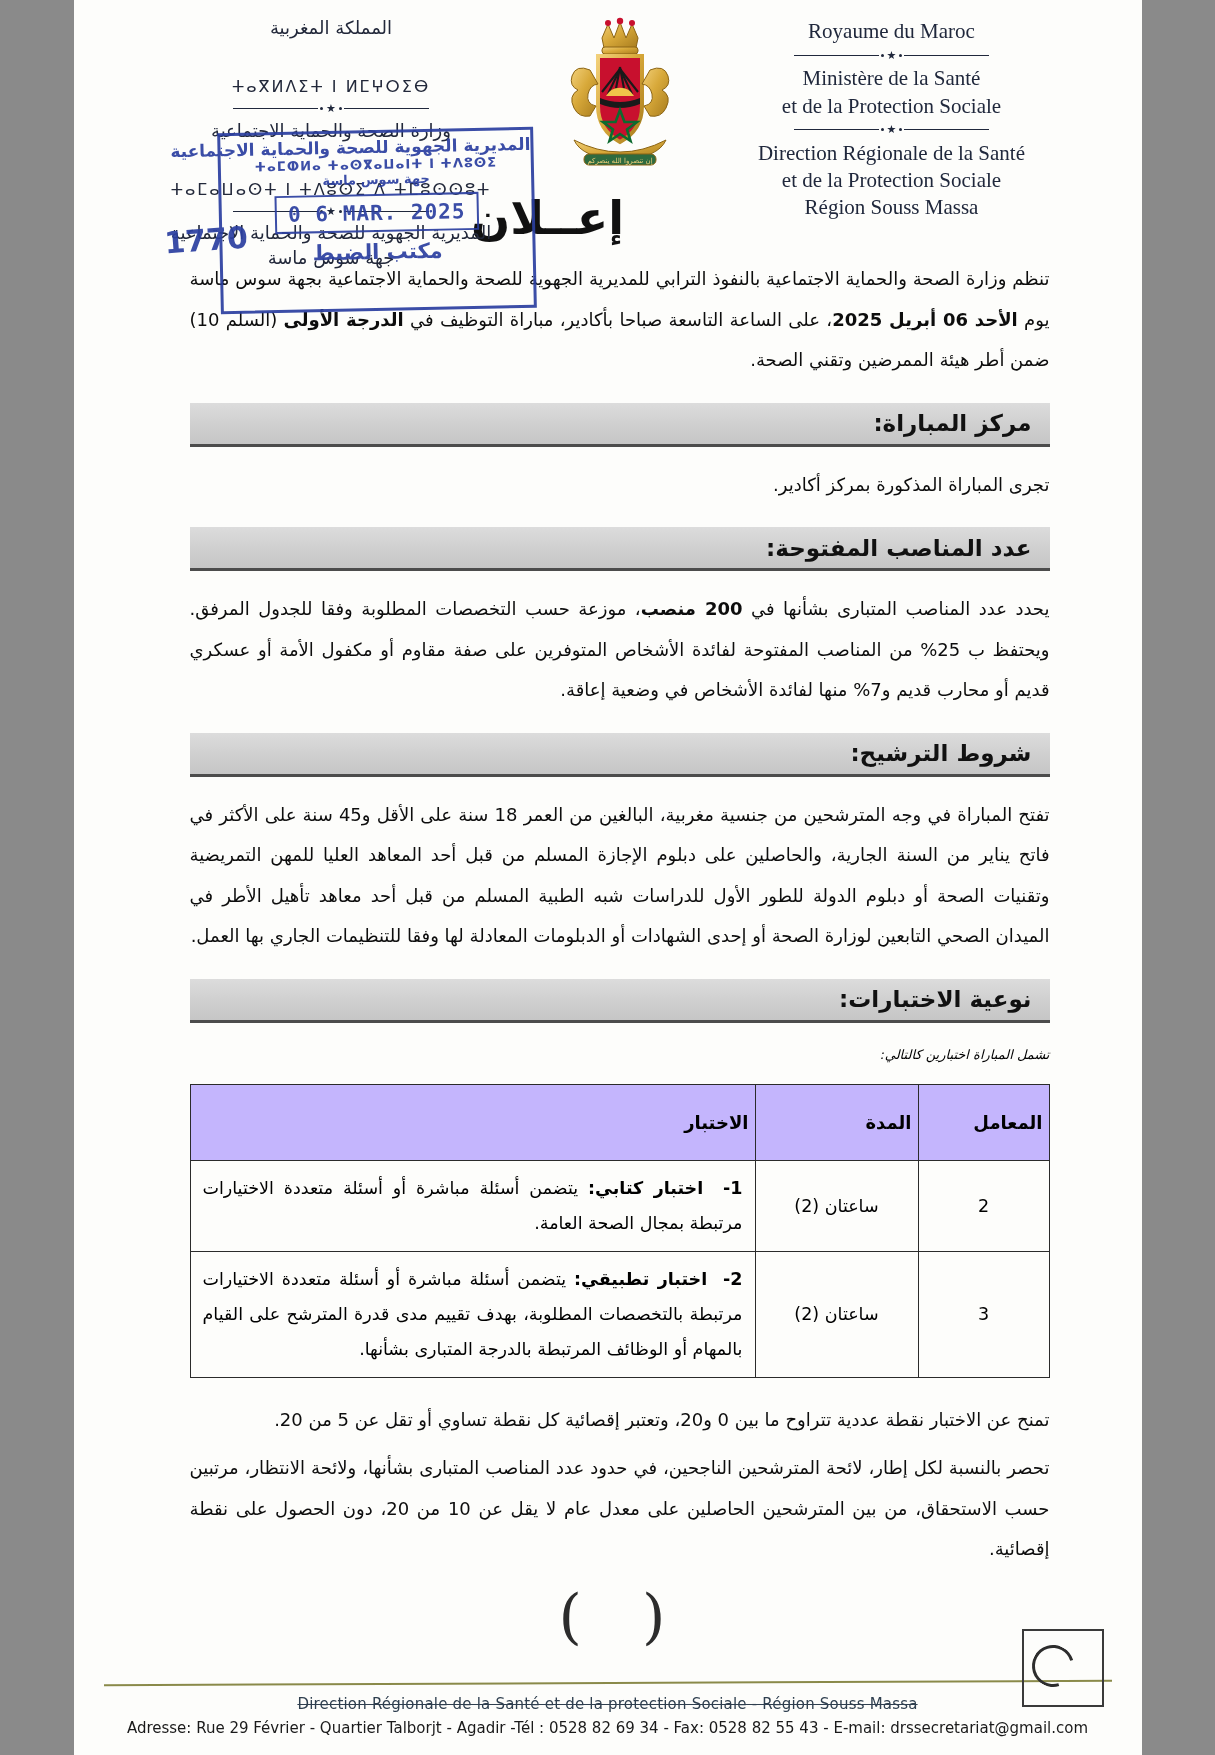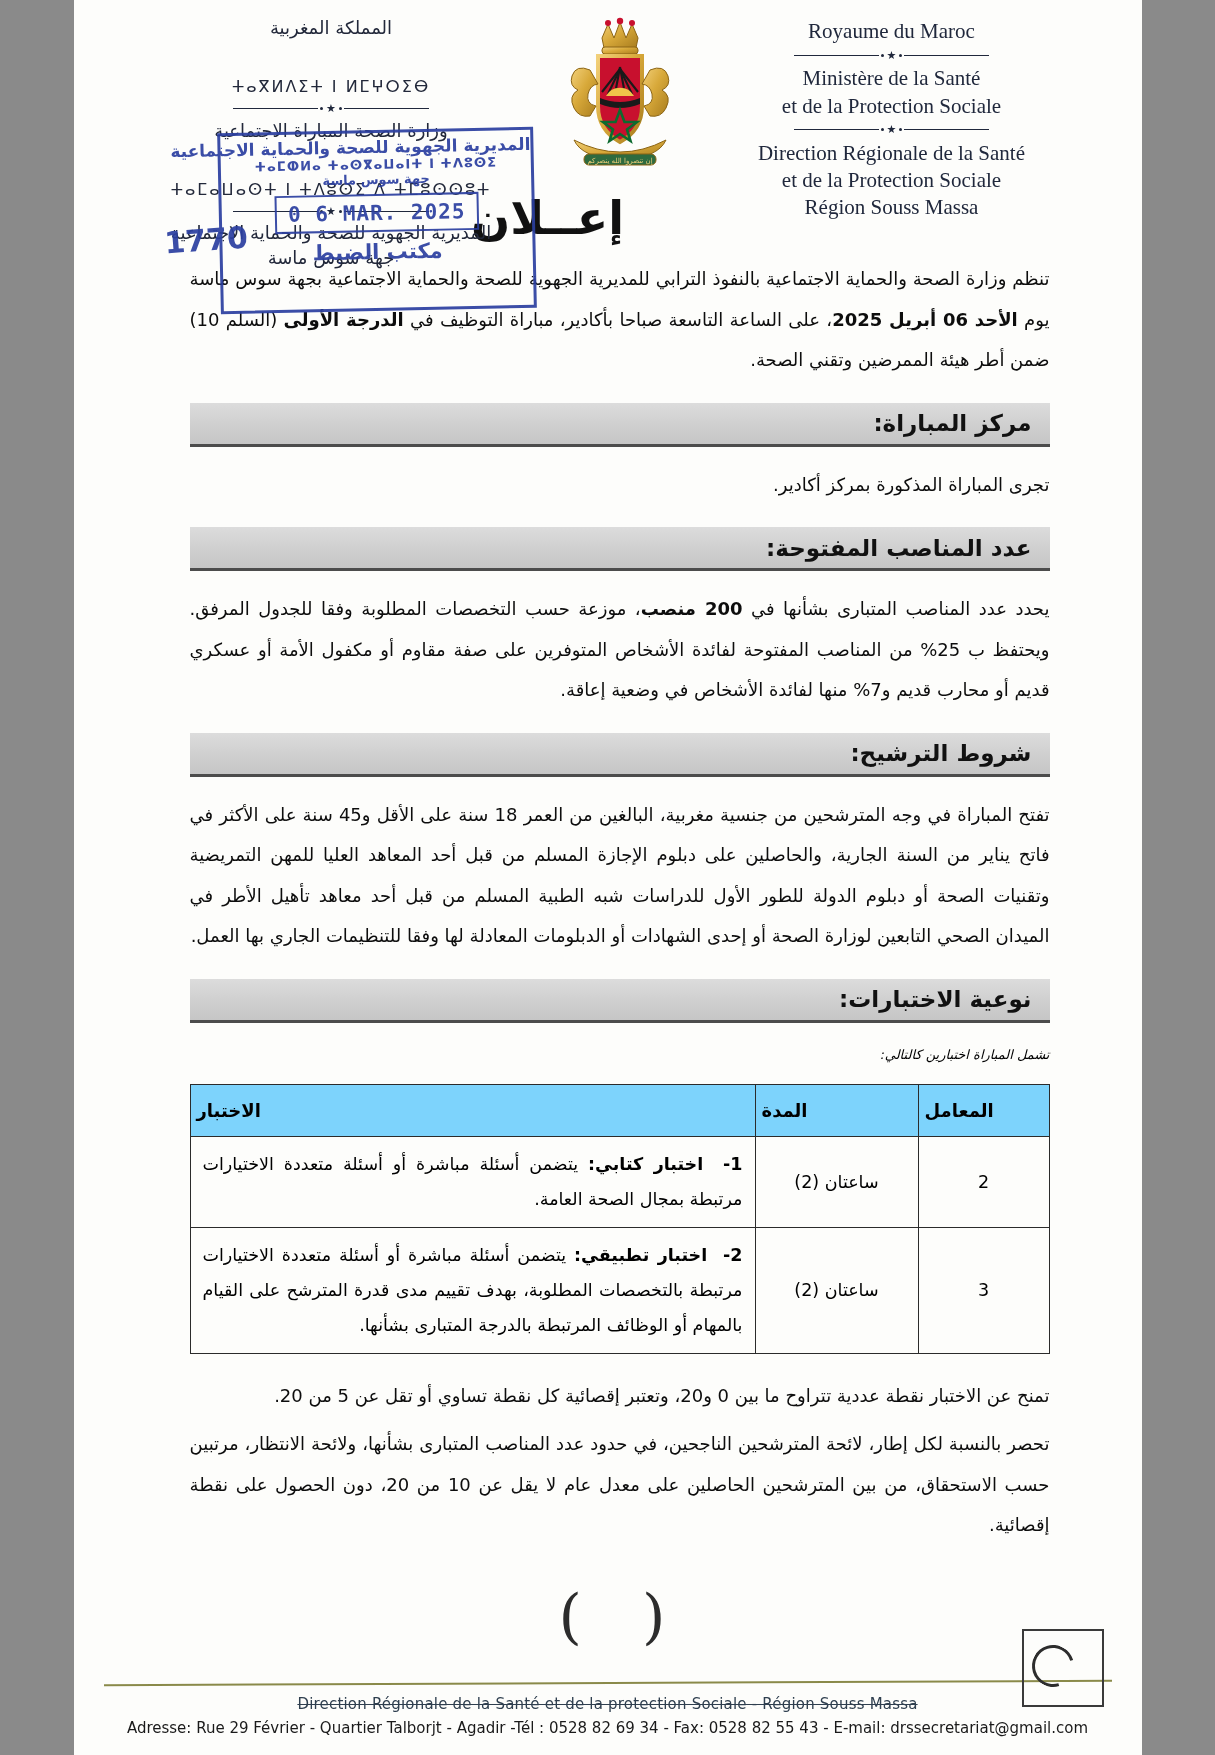--- a/index.html
+++ b/index.html
@@ -147,25 +147,25 @@
     table-layout:fixed;
     direction:rtl;
   }
   table.exams th,table.exams td{
     border:1px solid #2b2b2b;
     padding:10px 12px;
     font-size:17.5px;
     vertical-align:middle;
   }
   table.exams thead th{
-    background:#7dd3fc;
+    background:#c4b5fd;
     font-weight:700;
-    text-align:left;
+    text-align:right;
     font-size:18px;
-    padding:15px 6px;
+    padding:27px 6px;
   }
   .col-coef{width:118px;}
   .col-dur{width:150px;}
   td.c{text-align:center;font-size:19px;}
   td.desc{text-align:justify;line-height:2.0;}
   td.desc .num{font-weight:700;}
   td.desc b{font-weight:700;}
 
   
   .footer{
@@ -213,21 +213,21 @@
     <div class="hdr-ar">
       <div class="ln">المملكة المغربية</div>
       <div class="tif">ⵜⴰⴳⵍⴷⵉⵜ ⵏ ⵍⵎⵖⵔⵉⴱ</div>
       <div class="sep">
         <div class="bar"></div>
           <div class="dot"></div>
           <div class="star">★</div>
           <div class="dot"></div>
           <div class="bar"></div>
       </div>
-      <div class="ln">وزارة الصحة المباراة الاجتماعية</div>
+      <div class="ln">وزارة الصحة والحماية الاجتماعية</div>
       <div class="tif">ⵜⴰⵎⴰⵡⴰⵙⵜ ⵏ ⵜⴷⵓⵙⵉ ⴷ ⵜⵎⵓⵙⵙⵓⵜ</div>
       <div class="sep">
         <div class="bar"></div>
           <div class="dot"></div>
           <div class="star">★</div>
           <div class="dot"></div>
           <div class="bar"></div>
       </div>
       <div class="ln">المديرية الجهوية للصحة والحماية الاجتماعية</div>
       <div class="ln">جهة سوس ماسة</div>

